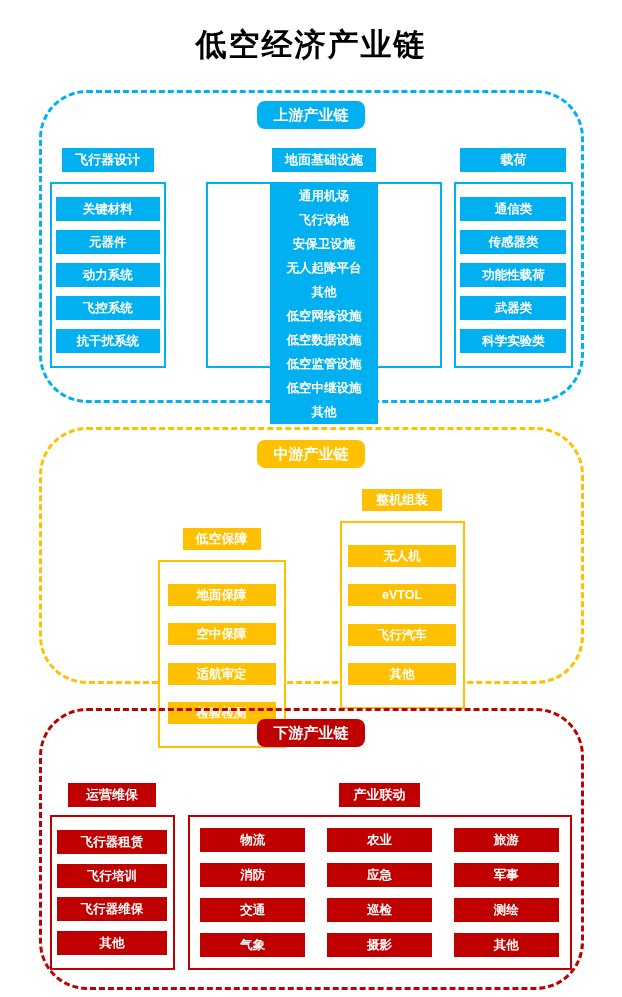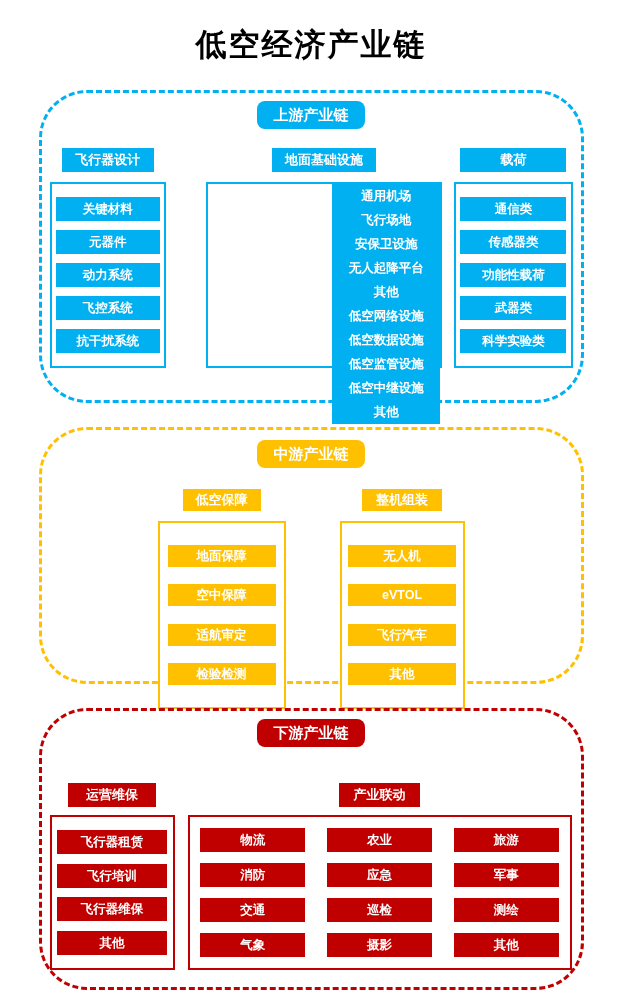--- a/index.html
+++ b/index.html
@@ -67,21 +67,21 @@
     line-height: 24px;
     text-align: center;
     color: #fff;
     font-size: 13px;
     font-weight: bold;
   }
   .sec-mid .group-header { height: 22px; line-height: 22px; }
   .w92  { width: 92px; }
   .w104 { width: 104px; }
   .w106 { width: 106px; }
-  .w78  { width: 78px; }
+  .w78  { width: 78px; margin-top: 39px; }
   .w80  { width: 80px; }
   .w88  { width: 88px; }
   .w81  { width: 81px; }
 
   .container {
     width: 100%;
     background: #fff;
     display: flex;
     flex-direction: column;
     justify-content: space-evenly;
@@ -101,21 +101,21 @@
     font-weight: bold;
     width: 104px;
     flex: 0 0 auto;
   }
   .sec-mid .item { height: 22px; line-height: 22px; width: 108px; }
   .g-up-3 .item { width: 106px; }
   .dual .item { width: 108px; }
   .g-down-1 .item { width: 110px; }
   .grid3 .item { width: 105px; }
 
-  .dual { flex-direction: column; justify-content: space-evenly; align-items: flex-end; padding: 0; }
+  .dual { flex-direction: column; justify-content: space-evenly; align-items: center; padding: 0; }
   .subcol {
     display: flex;
     flex-direction: column;
     justify-content: space-evenly;
     align-items: center;
   }
 
   .grid3 {
     display: grid;
     grid-template-columns: repeat(3, 1fr);

